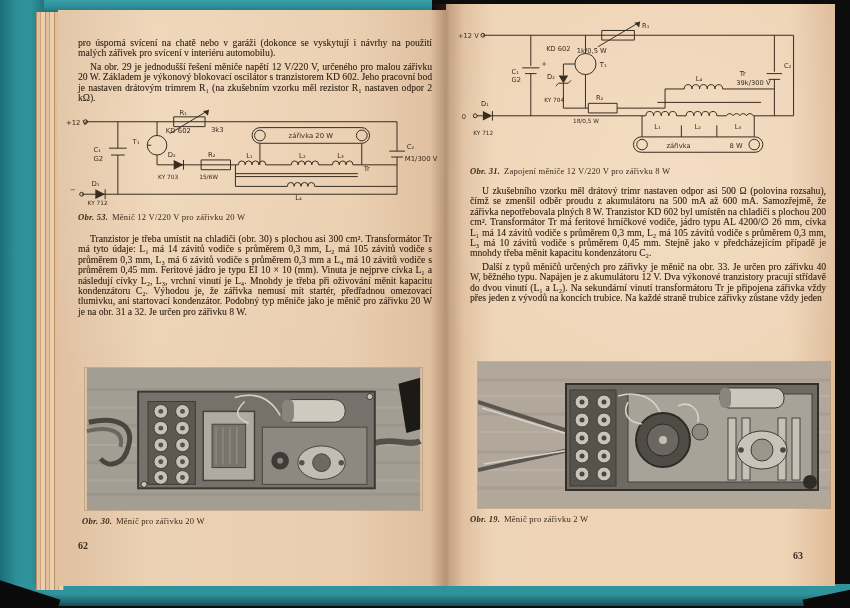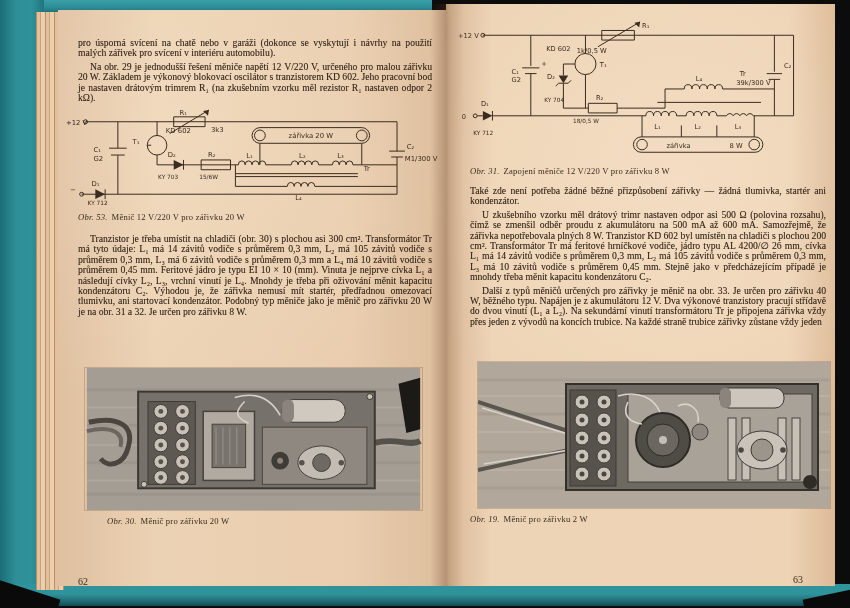--- a/index.html
+++ b/index.html
@@ -29,22 +29,22 @@
       radial-gradient(circle at 60% 30%,rgba(255,242,224,.3),transparent 60%),
       linear-gradient(to right,#d8b694,#eed4b6 12%,#eed3b5 88%,#dcba97);}
   .gutter{position:absolute;left:430px;top:4px;width:34px;height:582px;z-index:4;pointer-events:none;
     background:linear-gradient(to right,rgba(0,0,0,0),rgba(92,56,30,.30) 46%,rgba(70,40,20,.14) 58%,rgba(0,0,0,0));}
   
   .body-text{width:354px;margin:0 0 3px 0;font-size:9.6px;line-height:10.4px;color:#33261a;
     text-align:justify;text-shadow:.2px .2px 0 rgba(60,40,20,.35);}
   .indent{text-indent:12px;}
   .abs{position:absolute;}
   .caption{position:absolute;font-size:8.6px;color:#3a2c1e;letter-spacing:.2px;}
-  .cap-label{font-style:italic;margin-right:4px;}
-  .page-num{position:absolute;font-size:10px;font-weight:400;color:#3a2c1e;margin-top:36px;}
+  .cap-label{font-style:italic;margin-right:4px;font-weight:bold;}
+  .page-num{position:absolute;font-size:10px;font-weight:700;color:#3a2c1e;}
   
   svg.diagram{position:absolute;}
   svg.diagram *{vector-effect:non-scaling-stroke;}
   svg.diagram text{font-family:"DejaVu Sans",sans-serif;font-size:7px;fill:#3a2c1f;}
   svg.diagram text.small{font-size:6px;}
   svg.diagram .wire{stroke:#3a2d20;stroke-width:1;fill:none;}
   svg.diagram .ink{fill:#3a2d20;stroke:none;}
   
   svg.photo{position:absolute;box-shadow:0 0 0 1px rgba(90,70,50,.25);}
 </style>
@@ -171,21 +171,21 @@
       <rect x="198" y="32" width="12" height="23" rx="6" fill="#8a847c"></rect>
       <ellipse cx="238" cy="96" rx="24" ry="17" fill="#c2bcb3" stroke="#45413b"></ellipse>
       <circle cx="238" cy="96" r="9" fill="#6e6962" stroke="#45413b"></circle>
       <circle cx="218" cy="96" r="2.8" fill="#55514b"></circle>
         <circle cx="258" cy="96" r="2.8" fill="#55514b"></circle>
       <path d="M150,30 C170,24 186,30 196,48 M160,34 C150,44 150,50 164,56" stroke="#d6d0c6" stroke-width="1.6" fill="none"></path>
       <circle cx="58" cy="118" r="3" fill="#c7c1b8" stroke="#3e3a35"></circle>
       <circle cx="287" cy="29" r="3" fill="#c7c1b8" stroke="#3e3a35"></circle>
     </svg>
 
-    <div class="caption" style="left:24px;top:506px;margin-left:25px;">
+    <div class="caption" style="left:24px;top:506px;">
       <span class="cap-label">Obr. 30.</span><span>Měnič pro zářivku 20 W</span>
     </div>
     <div class="page-num" style="left:20px;top:530px;">62</div>
   </div>
 
   <div class="page right-page">
 
     <svg class="diagram" style="left:10px;top:12px;" width="374" height="144" viewBox="0 0 390 150">
       <g>
         <path class="wire" d="M28,20 H352"></path>
@@ -247,21 +247,20 @@
       <text x="328" y="72" text-anchor="end">39k/300 V</text>
       <text x="26" y="94">D₁</text>
       <text class="small" x="18" y="124">KY 712</text>
     </svg>
 
     <div class="caption" style="left:24px;top:162px;">
       <span class="cap-label">Obr. 31.</span><span>Zapojení měniče 12 V/220 V pro zářivku 8 W</span>
     </div>
 
     <div class="abs" style="left:24px;top:182px;width:356px;">
-      <p class="body-text" style="width:356px;">Také zde není potřeba žádné běžné přizpůsobení zářivky — žádná tlumivka, startér ani kondenzátor.</p>
       <p class="body-text indent" style="width:356px;">U zkušebního vzorku měl drátový trimr nastaven odpor asi 500 Ω (polovina rozsahu), čímž se zmenšil odběr proudu z akumulátoru na 500 mA až 600 mA. Samozřejmě, že zářivka nepotřebovala plných 8 W. Tranzistor KD 602 byl umístěn na chladiči s plochou 200 cm². Transformátor Tr má feritové hrníčkové vodiče, jádro typu AL 4200/∅ 26 mm, cívka L₁ má 14 závitů vodiče s průměrem 0,3 mm, L₂ má 105 závitů vodiče s průměrem 0,3 mm, L₃ má 10 závitů vodiče s průměrem 0,45 mm. Stejně jako v předcházejícím případě je mnohdy třeba měnit kapacitu kondenzátoru C₂.</p>
       <p class="body-text indent" style="width:356px;">Další z typů měničů určených pro zářivky je měnič na obr. 33. Je určen pro zářivku 40 W, běžného typu. Napájen je z akumulátoru 12 V. Dva výkonové tranzistory pracují střídavě do dvou vinutí (L₁ a L₂). Na sekundární vinutí transformátoru Tr je připojena zářivka vždy přes jeden z vývodů na koncích trubice. Na každé straně trubice zářivky zůstane vždy jeden</p>
     </div>
 
     <svg class="photo" style="left:32px;top:358px;" width="352" height="146" viewBox="0 0 352 146">
       <rect width="352" height="146" fill="#b1a89b"></rect>
       <path d="M0,18 H352 M0,52 H352 M0,90 H352 M0,126 H352" stroke="#a2998c" stroke-width="3" opacity=".6"></path>
       <path d="M0,34 H352 M0,70 H352 M0,108 H352" stroke="#c2b9ab" stroke-width="2" opacity=".5"></path>
       <path d="M0,40 L118,78 M0,108 L118,82" stroke="#5a564f" stroke-width="4" fill="none"></path>
       <path d="M4,46 L116,80 M6,102 L116,84" stroke="#d8d2c8" stroke-width="1.6" fill="none"></path>
@@ -308,19 +307,19 @@
       <circle cx="284" cy="88" r="11" fill="#9b958c" stroke="#3f3b36"></circle>
       <circle cx="263" cy="88" r="2.8" fill="#4a463f"></circle>
         <circle cx="305" cy="88" r="2.8" fill="#4a463f"></circle>
       <path d="M140,34 C160,28 176,36 182,50 M150,40 C144,52 150,60 164,62 M200,44 C212,38 222,48 220,60" stroke="#d8d2c8" stroke-width="1.6" fill="none"></path>
       <circle cx="332" cy="120" r="7" fill="#2f2c28"></circle>
     </svg>
 
     <div class="caption" style="left:24px;top:510px;">
       <span class="cap-label">Obr. 19.</span><span>Měnič pro zářivku 2 W</span>
     </div>
-    <div class="page-num" style="right:32px;top:534px;">63</div>
+    <div class="page-num" style="right:32px;top:546px;">63</div>
   </div>
 
   <div class="gutter"></div>
   <div class="corner-bl"></div>
   <div class="corner-br"></div>
 </div>
 
 </body></html>

